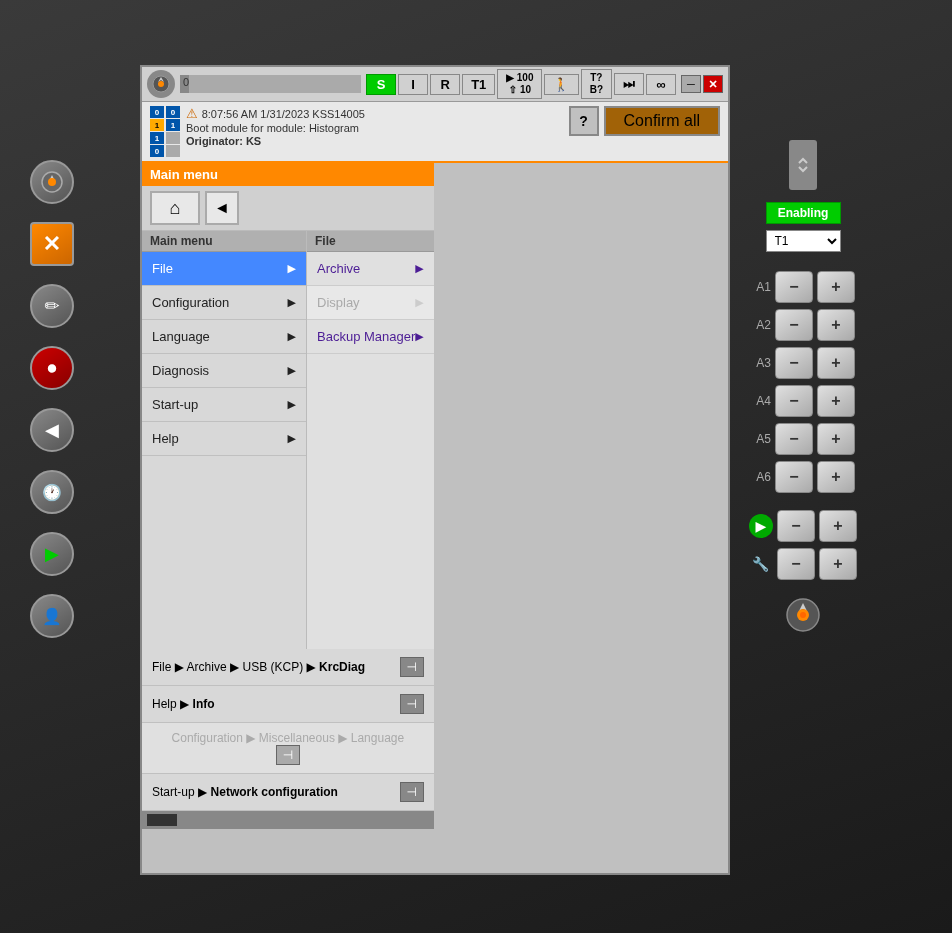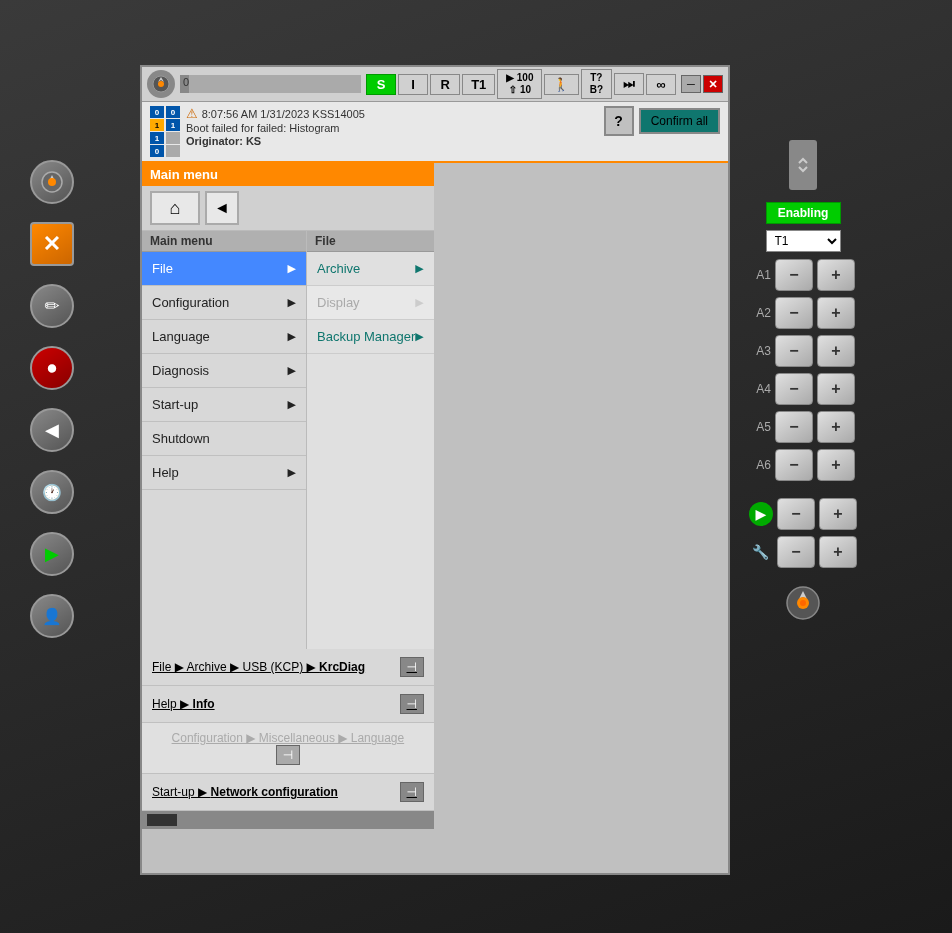--- a/index.html
+++ b/index.html
@@ -164,25 +164,25 @@
       background: #c0c0c0;
       border: 2px solid #888;
       cursor: pointer;
       display: flex;
       align-items: center;
       justify-content: center;
       font-size: 14px;
       font-weight: bold;
     }
     .confirm-all-btn {
-      padding: 4px 10px;
-      background: #0f766e;
+      padding: 4px 18px;
+      background: #a16207;
       border: 2px solid #888;
       cursor: pointer;
-      font-size: 12px;
+      font-size: 16px;
     }
 
     
     .status-area {
       background: #e8e8e8;
       padding: 4px 8px;
       border-bottom: 2px solid #ff8800;
       display: flex;
       justify-content: space-between;
       align-items: flex-start;
@@ -319,21 +319,21 @@
       border-bottom: 1px solid #999;
     }
     .submenu-item {
       padding: 9px 10px;
       border-bottom: 1px solid #cccccc;
       cursor: pointer;
       display: flex;
       align-items: center;
       justify-content: space-between;
       font-size: 13px;
-      color: #0f766e;
+      color: #4c1d95;
       background: #e0e0e0;
     }
     .submenu-item.disabled { color: #aaa; background: #e8e8e8; }
 
     
     .quick-access {
       background: #ff8800;
       padding: 4px 8px;
       font-weight: bold;
       font-size: 13px;
@@ -344,21 +344,20 @@
     }
     .quick-item {
       padding: 8px 10px;
       border-bottom: 1px solid #c0c0c0;
       display: flex;
       align-items: center;
       justify-content: space-between;
       font-size: 12px;
       cursor: pointer;
       background: #d8d8d8;
-      text-decoration: underline;
     }
     .quick-item.disabled { color: #aaa; background: #e0e0e0; flex-direction: column; }
     .quick-item-pin {
       width: 24px;
       height: 20px;
       background: #888;
       border: 1px solid #666;
       display: flex;
       align-items: center;
       justify-content: center;
@@ -477,21 +476,21 @@
             <div style="display:flex; gap:2px;">
               <div class="ind-box ind-blue">0</div>
               <div class="ind-box" style="background:#aaa;"></div>
             </div>
           </div>
           <div>
             <div style="display:flex; align-items:center; gap:4px;">
               <span style="color:#cc6600; font-size:13px;">⚠</span>
               <span class="status-text">8:07:56 AM 1/31/2023 KSS14005</span>
             </div>
-            <div class="status-text" style="margin-top:1px;">Boot failed for failed: Histogram</div>
+            <div class="status-text" style="margin-top:1px;">Boot module for module: Histogram</div>
             <div class="status-text" style="margin-top:1px;font-weight:bold;">Originator: KS</div>
           </div>
         </div>
       </div>
       <div class="status-right">
         <div class="status-help-btn">?</div>
         <div class="confirm-all-btn">Confirm all</div>
       </div>
     </div>
 
@@ -542,23 +541,20 @@
             </div>
             <div class="menu-item">
               <span>Diagnosis</span>
               <span class="menu-arrow">▶</span>
             </div>
             <div class="menu-item">
               <span>Start-up</span>
               <span class="menu-arrow">▶</span>
             </div>
             <div class="menu-item">
-              <span>Shutdown</span>
-            </div>
-            <div class="menu-item">
               <span>Help</span>
               <span class="menu-arrow">▶</span>
             </div>
           </div>
 
           <div class="submenu-column">
             <div class="submenu-column-header">File</div>
 
             <div class="submenu-item">
               <span>Archive</span>
@@ -621,21 +617,21 @@
     <div style="display:flex; flex-direction:column; gap:3px; align-items:center;">
       <div class="enabling-btn">Enabling</div>
       <select class="t1-select">
         <option>T1</option>
         <option>T2</option>
         <option>AUT</option>
         <option>EXT</option>
       </select>
     </div>
 
-    <div style="display:flex; flex-direction:column; gap:6px; margin-top:0;">
+    <div style="display:flex; flex-direction:column; gap:6px; margin-top:12px;">
       <div class="axis-row">
         <span class="axis-label">A1</span>
         <div class="axis-btn">−</div>
         <div class="axis-btn">+</div>
       </div>
       <div class="axis-row">
         <span class="axis-label">A2</span>
         <div class="axis-btn">−</div>
         <div class="axis-btn">+</div>
       </div>

